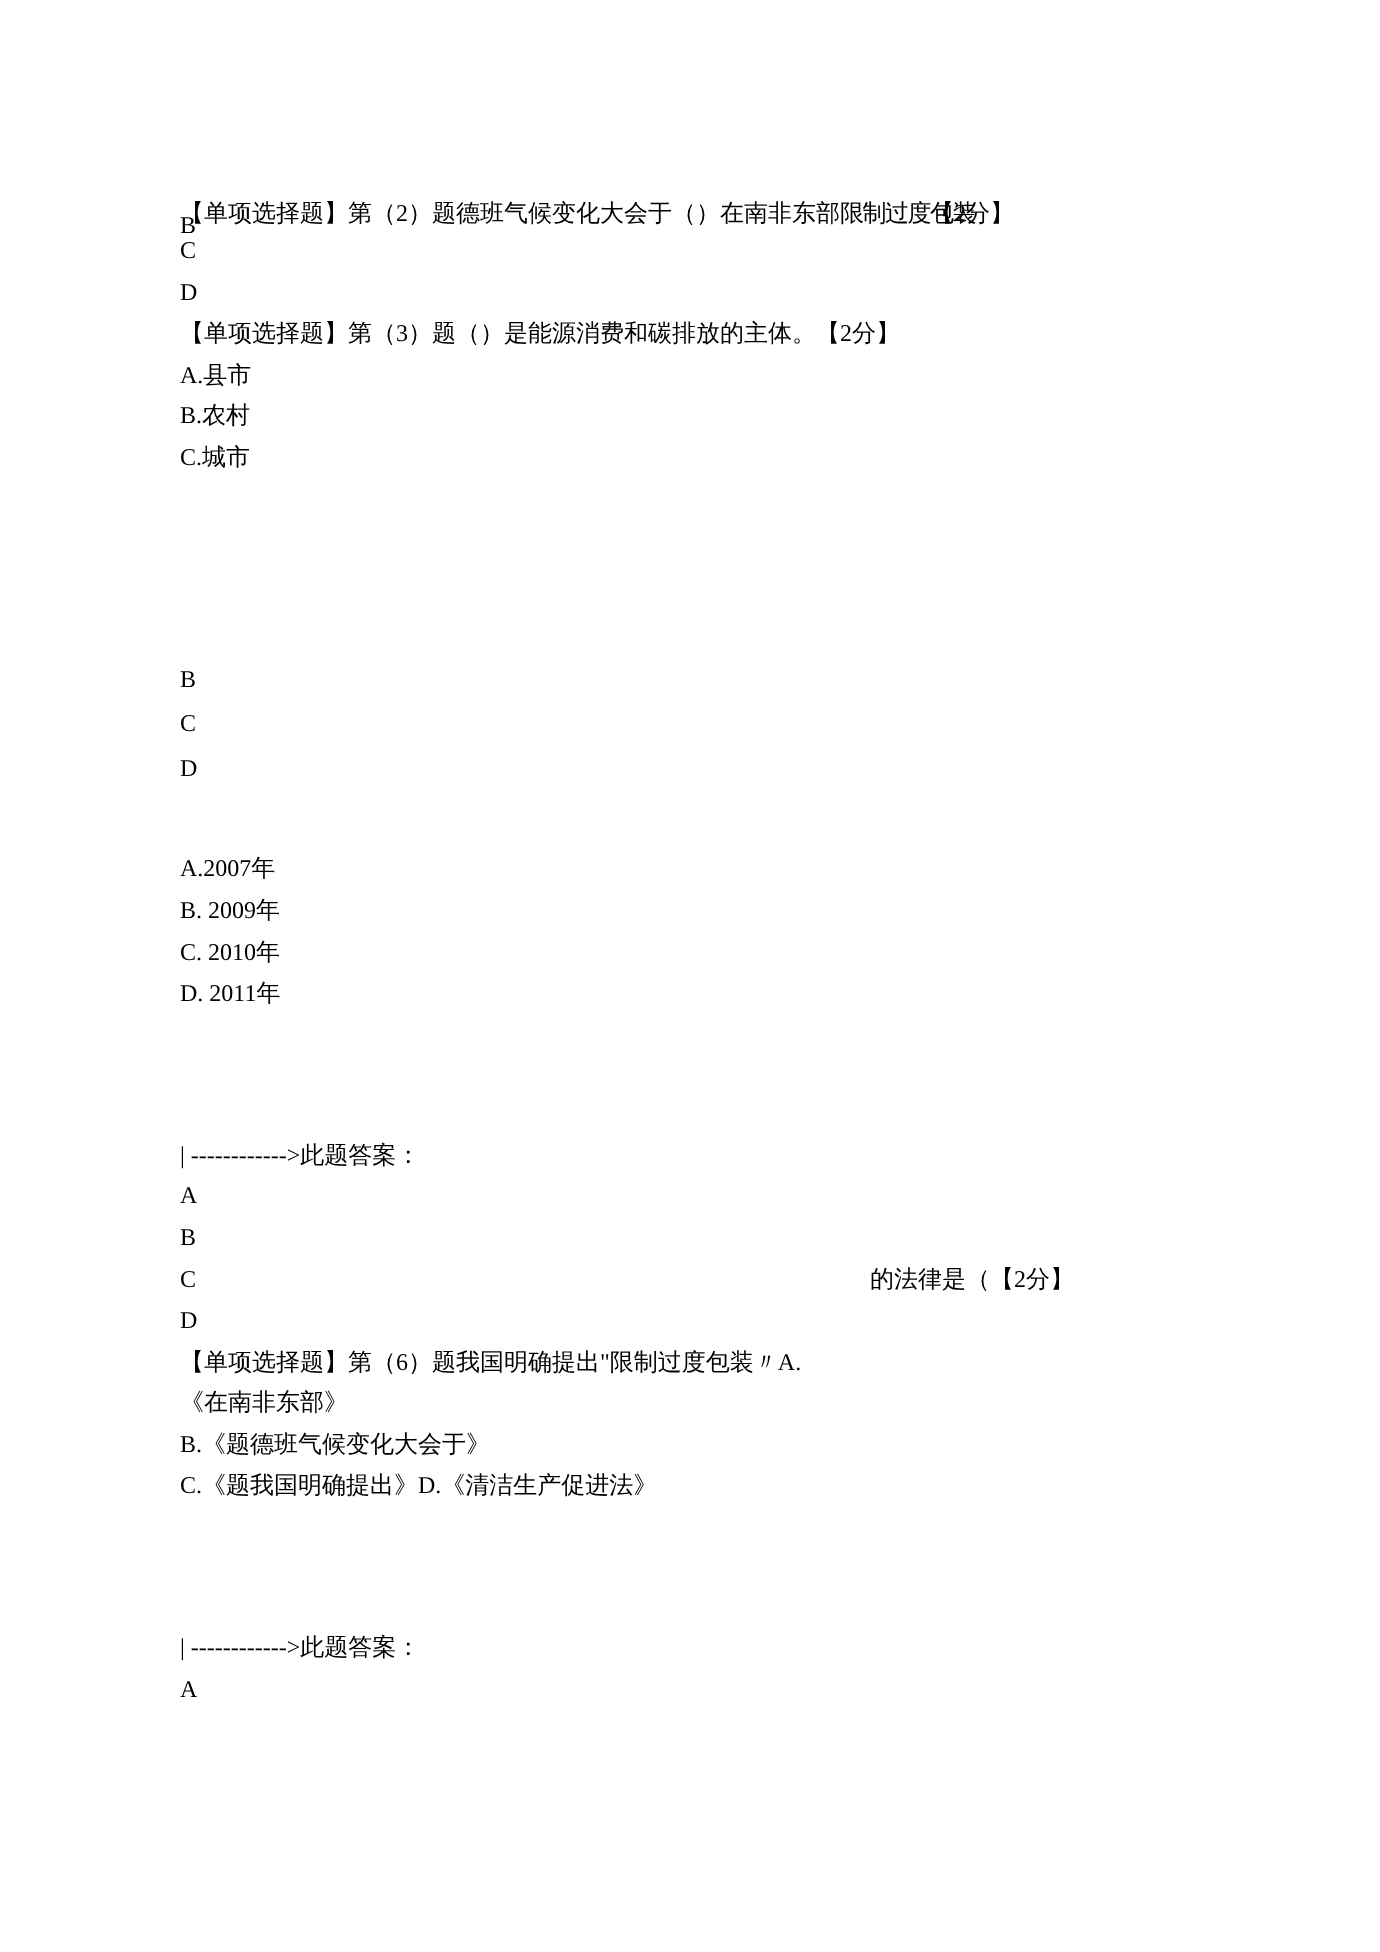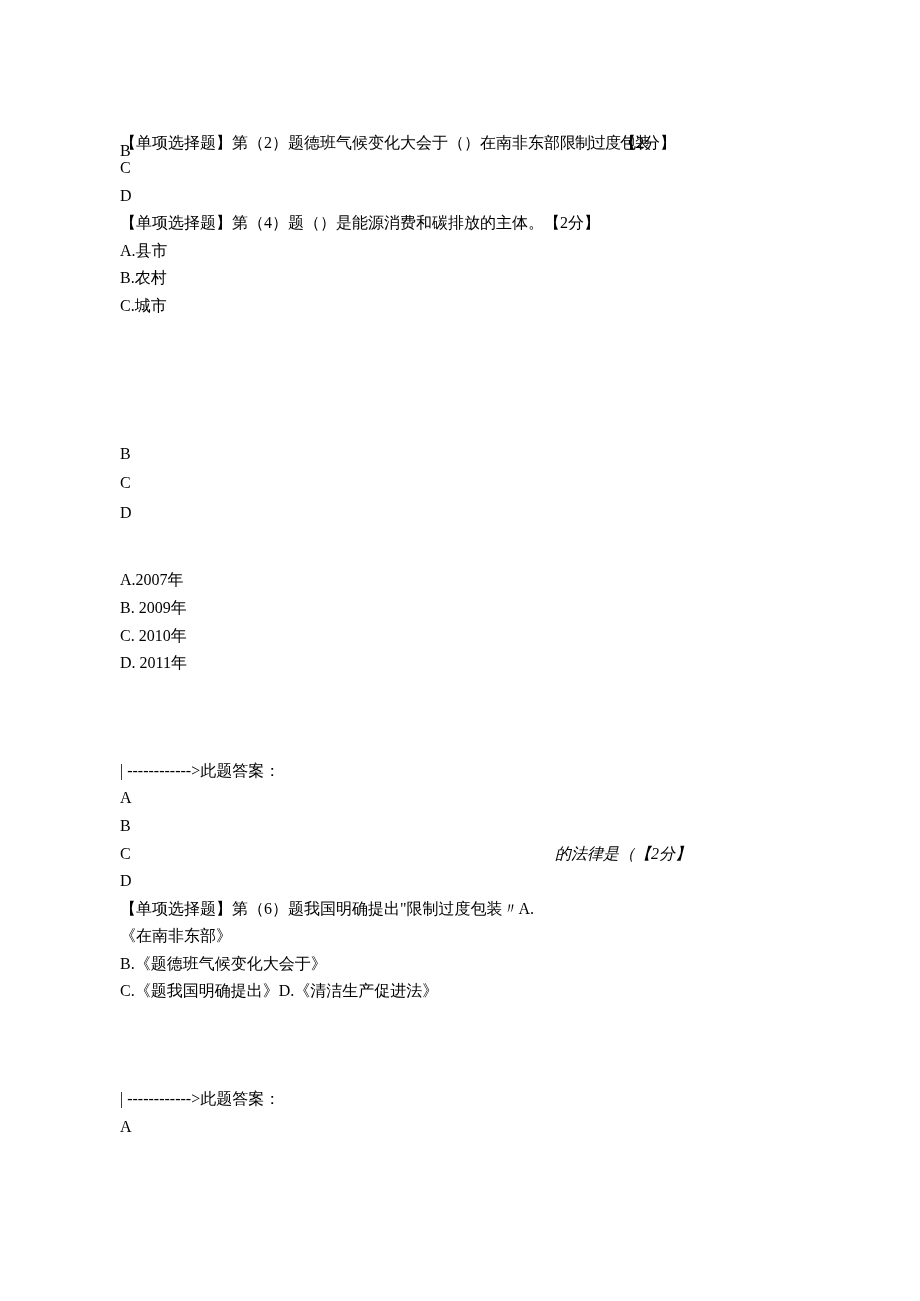--- a/index.html
+++ b/index.html
@@ -32,23 +32,22 @@
     .overlap-b {
       position: absolute;
       left: 0;
       top: 8px;
     }
     .floating-right {
       position: relative;
     }
     .float-text {
       position: absolute;
-      left: 435px;
+      left: 460px;
       top: 0;
-      font-style: italic;
     }
     .gap-small {
       height: 40px;
     }
     .gap-large {
       height: 120px;
     }
     .gap-xlarge {
       height: 80px;
     }
@@ -59,21 +58,21 @@
 <div class="overlap-container">
   <div class="overlap-main">
     <span>【单项选择题】第（2）题德班气候变化大会于（）在南非东部</span><span style="letter-spacing:-1px;">限制过度包装</span><span style="margin-left:-30px;">【2分】</span>
   </div>
   <div class="overlap-b">B</div>
 </div>
 
 <div class="line">C</div>
 <div class="line">D</div>
 
-<div class="line">【单项选择题】第（4）题（）是能源消费和碳排放的主体。【2分】</div>
+<div class="line">【单项选择题】第（3）题（）是能源消费和碳排放的主体。【2分】</div>
 <div class="line">A.县市</div>
 <div class="line">B.农村</div>
 <div class="line">C.城市</div>
 
 <div class="gap-large"></div>
 
 <div class="line">B</div>
 <div class="line" style="margin-top:4px;">C</div>
 <div class="line" style="margin-top:4px;">D</div>
 

